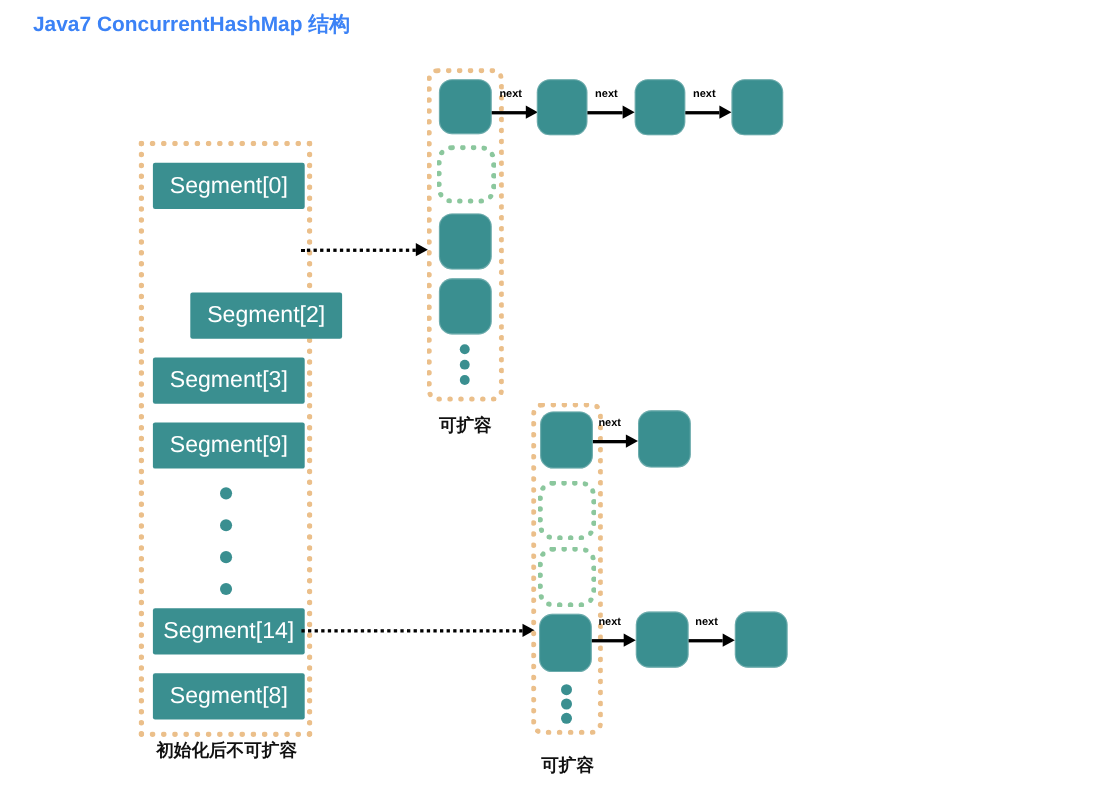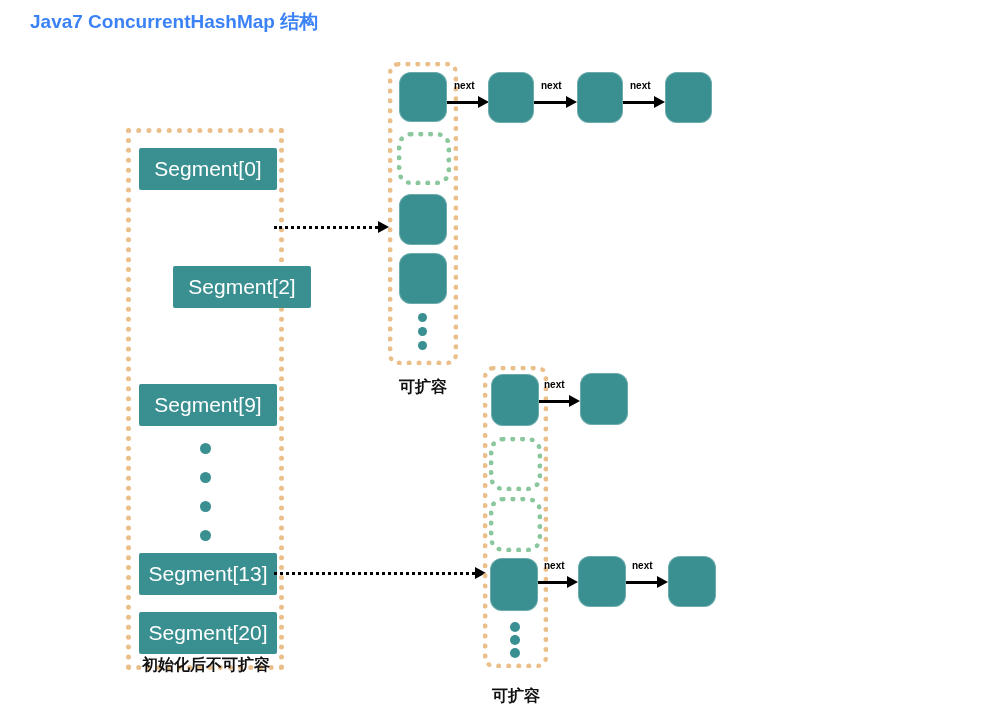--- a/index.html
+++ b/index.html
@@ -96,31 +96,32 @@
 <body>
 
 <div class="canvas">
 
   <div class="title">Java7 ConcurrentHashMap 结构</div>
 
   <div class="dotted-frame" style="left:126px; top:128px; width:158px; height:542px; border-radius:2px;"></div>
 
   <div class="seg" style="left:139px; top:148px;">Segment[0]</div>
   <div class="seg" style="left:139px; top:266px;margin-left:34px;">Segment[2]</div>
+  <div class="seg" style="left:139px; top:325px;">Segment[3]</div>
   <div class="seg" style="left:139px; top:384px;">Segment[9]</div>
 
   <div class="dot" style="left:200px; top:443px; width:11px; height:11px;"></div>
   <div class="dot" style="left:200px; top:472px; width:11px; height:11px;"></div>
   <div class="dot" style="left:200px; top:501px; width:11px; height:11px;"></div>
   <div class="dot" style="left:200px; top:530px; width:11px; height:11px;"></div>
 
-  <div class="seg" style="left:139px; top:553px;">Segment[13]</div>
-  <div class="seg" style="left:139px; top:612px;">Segment[20]</div>
+  <div class="seg" style="left:139px; top:553px;">Segment[14]</div>
+  <div class="seg" style="left:139px; top:612px;">Segment[8]</div>
 
-  <div class="caption" style="left:142px; top:655px;">初始化后不可扩容</div>
+  <div class="caption" style="left:142px; top:672px;">初始化后不可扩容</div>
 
   <div>
     <div class="arrow-dotted" style="left:274px; top:226px; width:104px;"></div>
     <div class="arrow-head" style="left:378px; top:221px;"></div>
   </div>
 
   <div>
     <div class="arrow-dotted" style="left:274px; top:572px; width:201px;"></div>
     <div class="arrow-head" style="left:475px; top:567px;"></div>
   </div>

